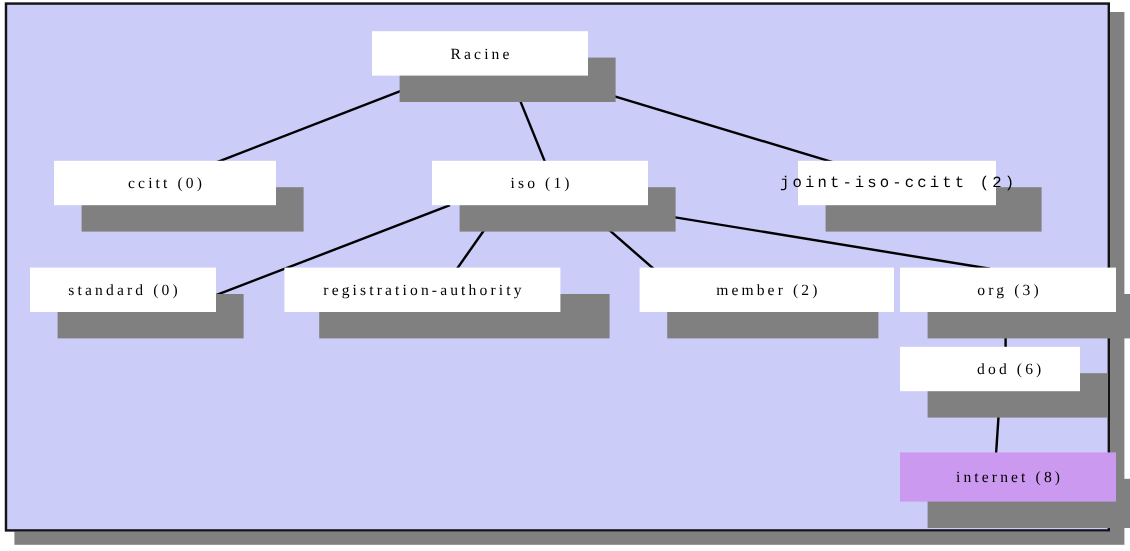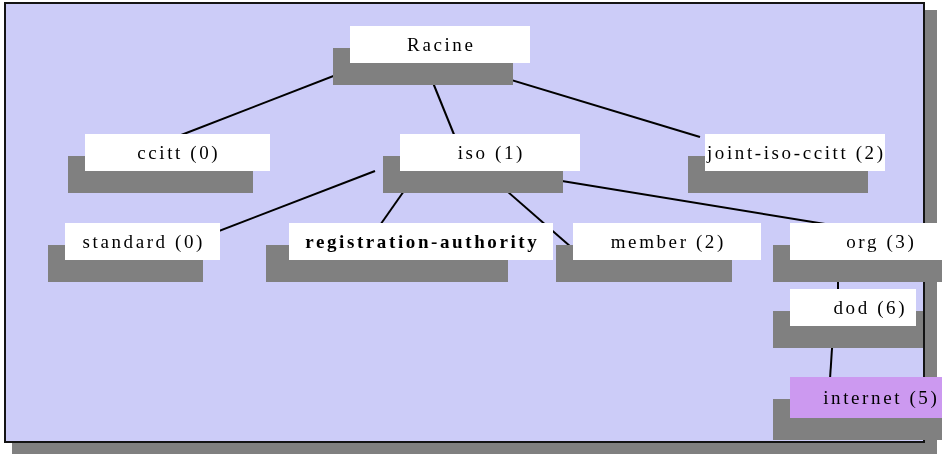--- a/index.html
+++ b/index.html
@@ -54,25 +54,24 @@
   }
 
   .node {
     position: absolute;
     box-sizing: border-box;
     background: #ffffff;
     display: flex;
     align-items: center;
     justify-content: center;
     color: #000000;
-    font-size: 19px;
+    font-size: 13px;
     letter-spacing: 2.6px;
     text-indent: 2.6px;
     white-space: nowrap;
-    margin-left: 40px;
   }
   .node.accent {
     background: #cc99f0;
   }
 
   .node-shadow {
     position: absolute;
     background: #808080;
   }
 </style>
@@ -106,35 +105,35 @@
       <div class="node-shadow" style="left: 773px; top: 399px; width: 180px; height: 41px;"></div>
       <div class="node" style="left: 310px; top: 26px; width: 180px; height: 37px;">
         <span>Racine</span>
       </div>
       <div class="node" style="left: 45px; top: 134px; width: 185px; height: 37px;">
         <span>ccitt (0)</span>
       </div>
       <div class="node" style="left: 360px; top: 134px; width: 180px; height: 37px; justify-content: center;">
         <span>iso (1)</span>
       </div>
-      <div class="node" style="left: 665px; top: 134px; width: 180px; height: 37px;">
+      <div class="node" style="left: 665px; top: 134px; width: 165px; height: 37px; font-family: Liberation Mono, monospace;">
         <span>joint-iso-ccitt (2)</span>
       </div>
       <div class="node" style="left: 25px; top: 223px; width: 155px; height: 37px; justify-content: center;">
         <span>standard (0)</span>
       </div>
-      <div class="node" style="left: 249px; top: 223px; width: 264px; height: 37px; font-weight: bold;">
+      <div class="node" style="left: 237px; top: 223px; width: 230px; height: 37px;">
         <span>registration-authority</span>
       </div>
-      <div class="node" style="left: 533px; top: 223px; width: 188px; height: 37px;">
+      <div class="node" style="left: 533px; top: 223px; width: 212px; height: 37px;">
         <span>member (2)</span>
       </div>
       <div class="node" style="left: 750px; top: 223px; width: 180px; height: 37px; font-family: Liberation Serif, serif;">
         <span>org (3)</span>
       </div>
-      <div class="node" style="left: 750px; top: 289px; width: 126px; height: 37px; padding-left: 32px;">
+      <div class="node" style="left: 750px; top: 289px; width: 150px; height: 37px; padding-left: 32px;">
         <span>dod (6)</span>
       </div>
       <div class="node accent" style="left: 750px; top: 377px; width: 180px; height: 41px;">
-        <span>internet (5)</span>
+        <span>internet (8)</span>
       </div>
     </div>
 </div>
 
 </body></html>

